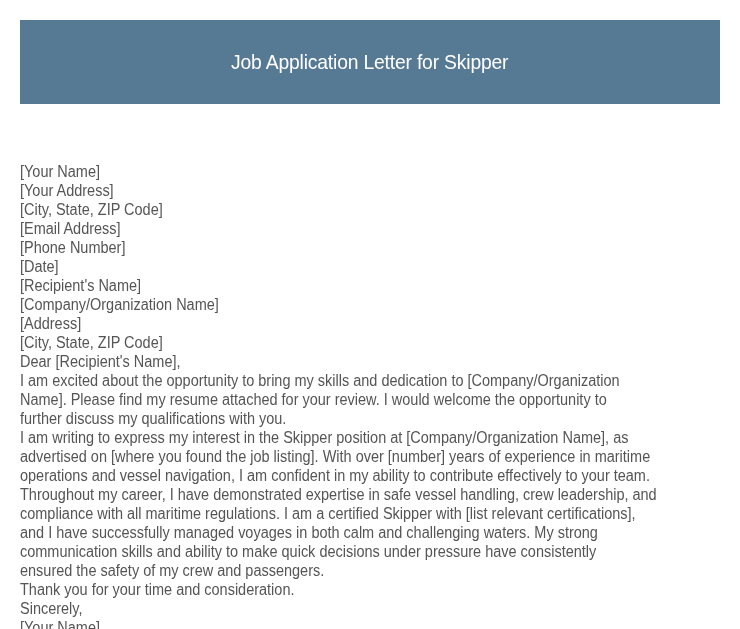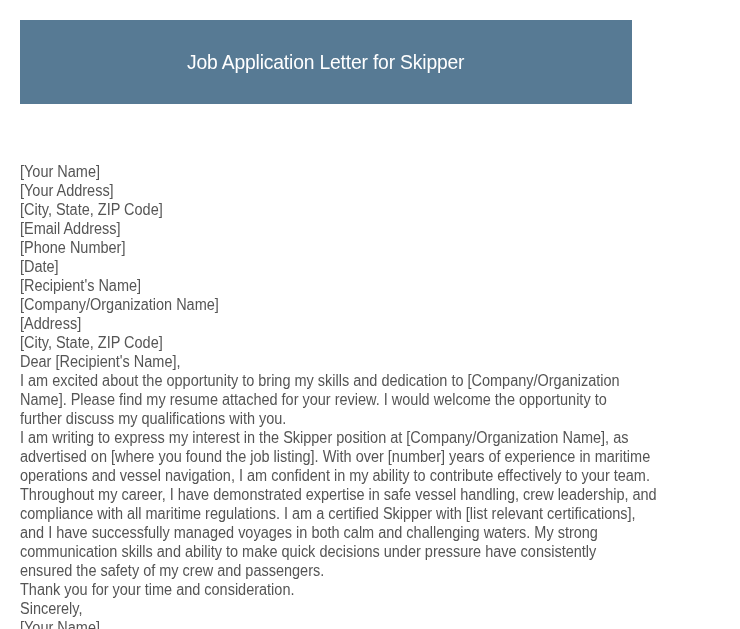--- a/index.html
+++ b/index.html
@@ -11,21 +11,21 @@
       width: 740px;
       height: 629px;
       position: relative;
       overflow: hidden;
       font-family: "Liberation Sans", sans-serif;
     }
     .header {
       position: absolute;
       left: 20px;
       top: 20px;
-      width: 612px;
+      width: 700px;
       height: 84px;
       background: #577a94;
       display: flex;
       align-items: center;
       justify-content: center;
     }
     .header h1 {
       margin: 0;
       color: #ffffff;
       font-weight: normal;

